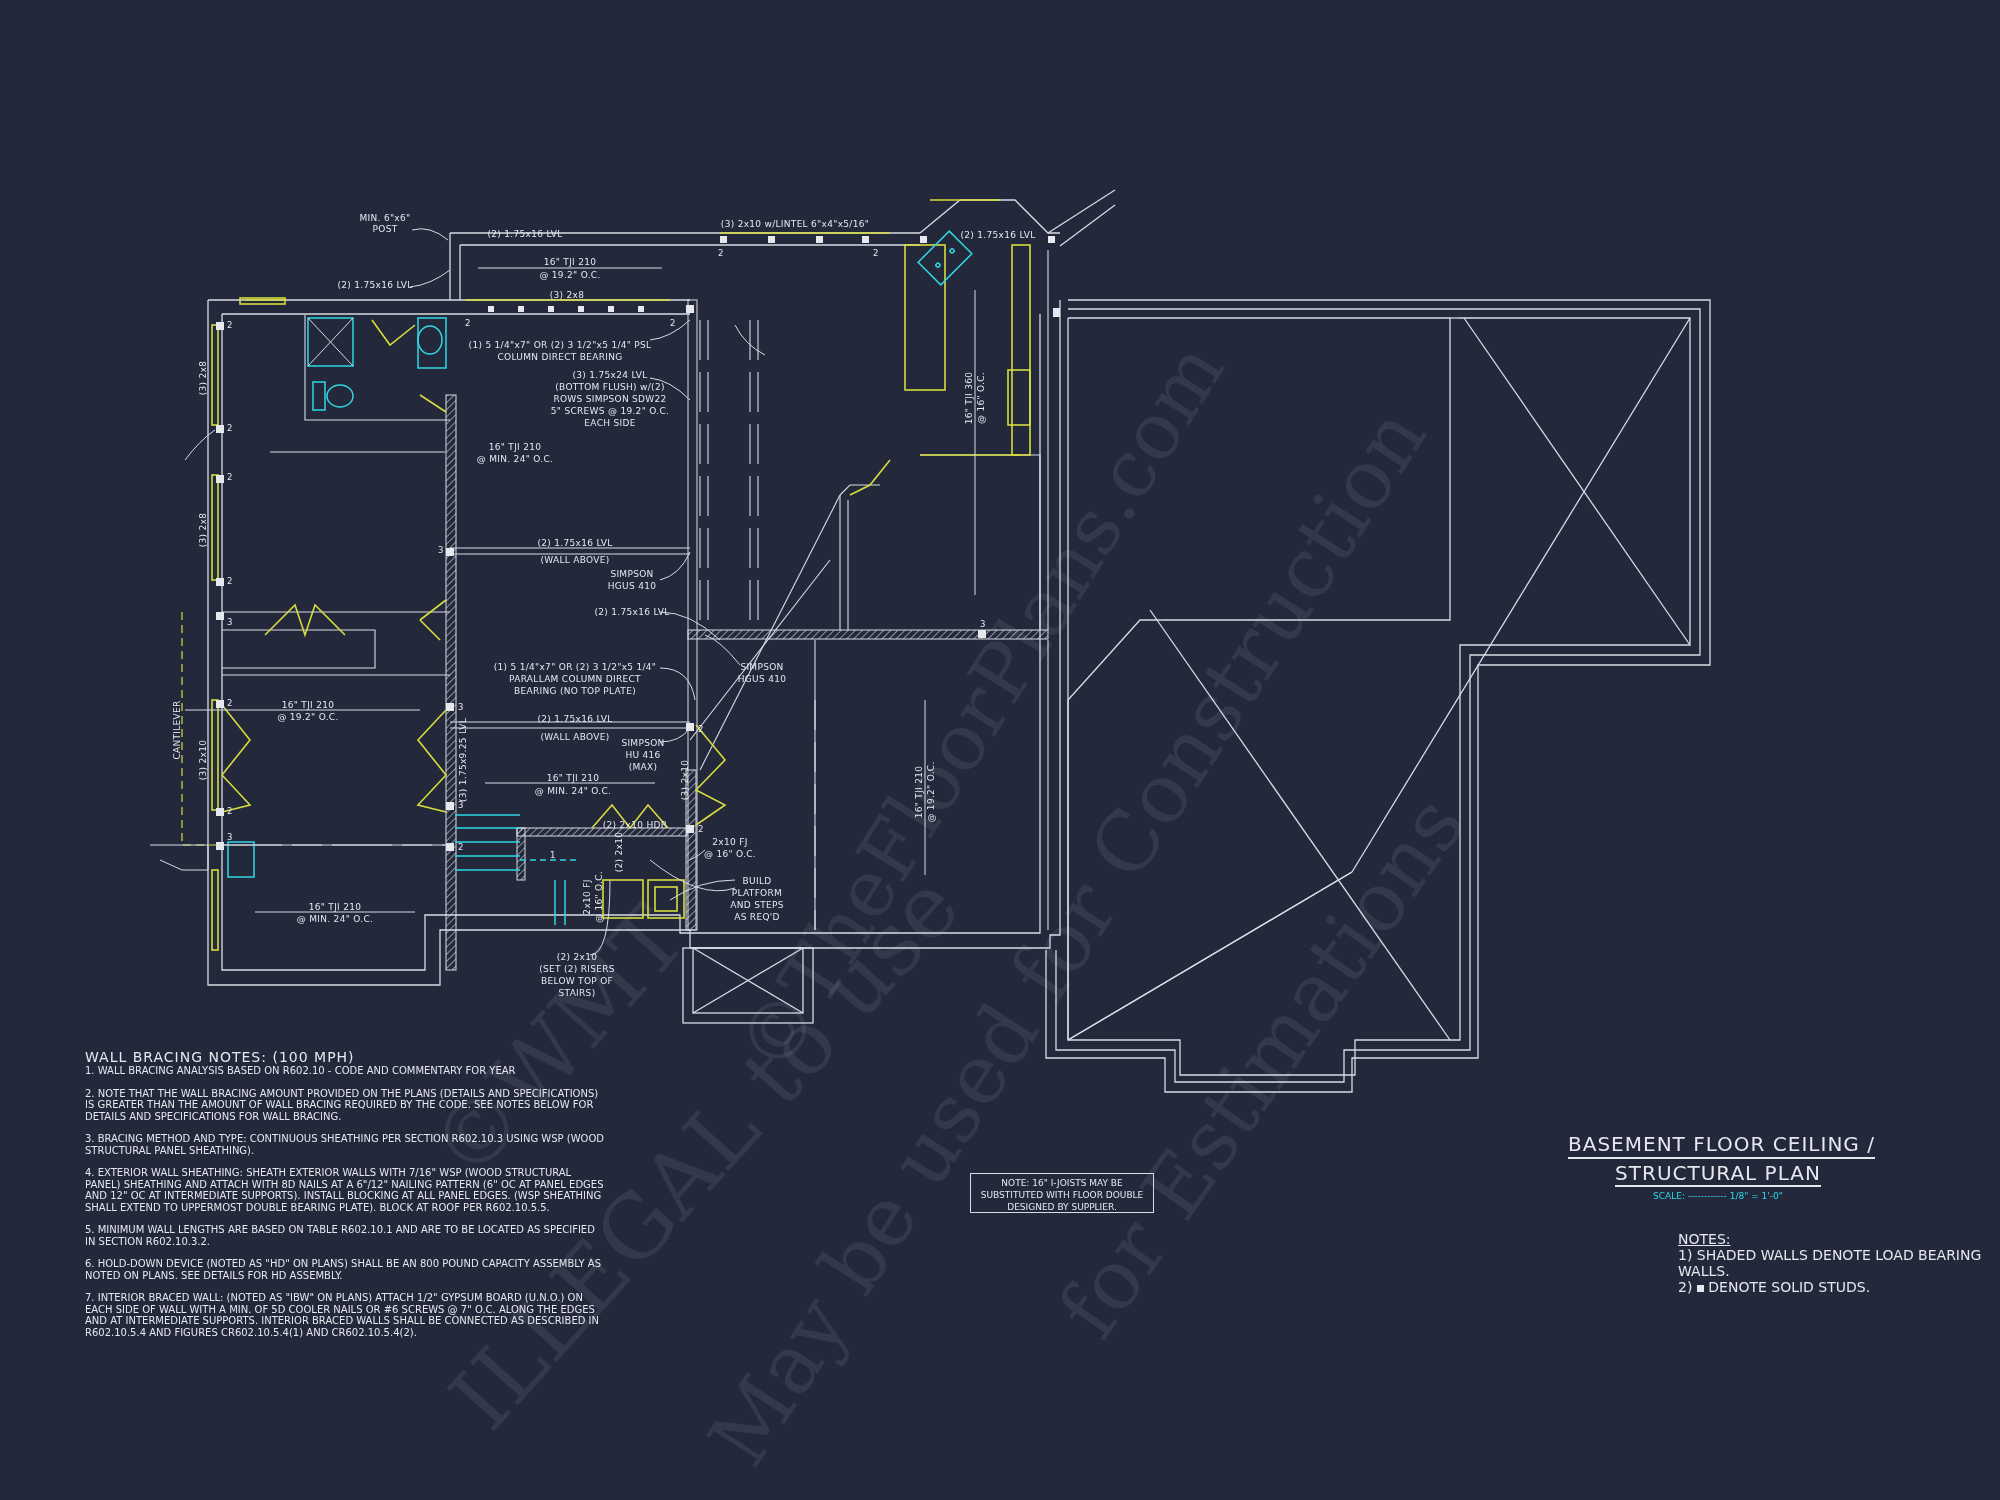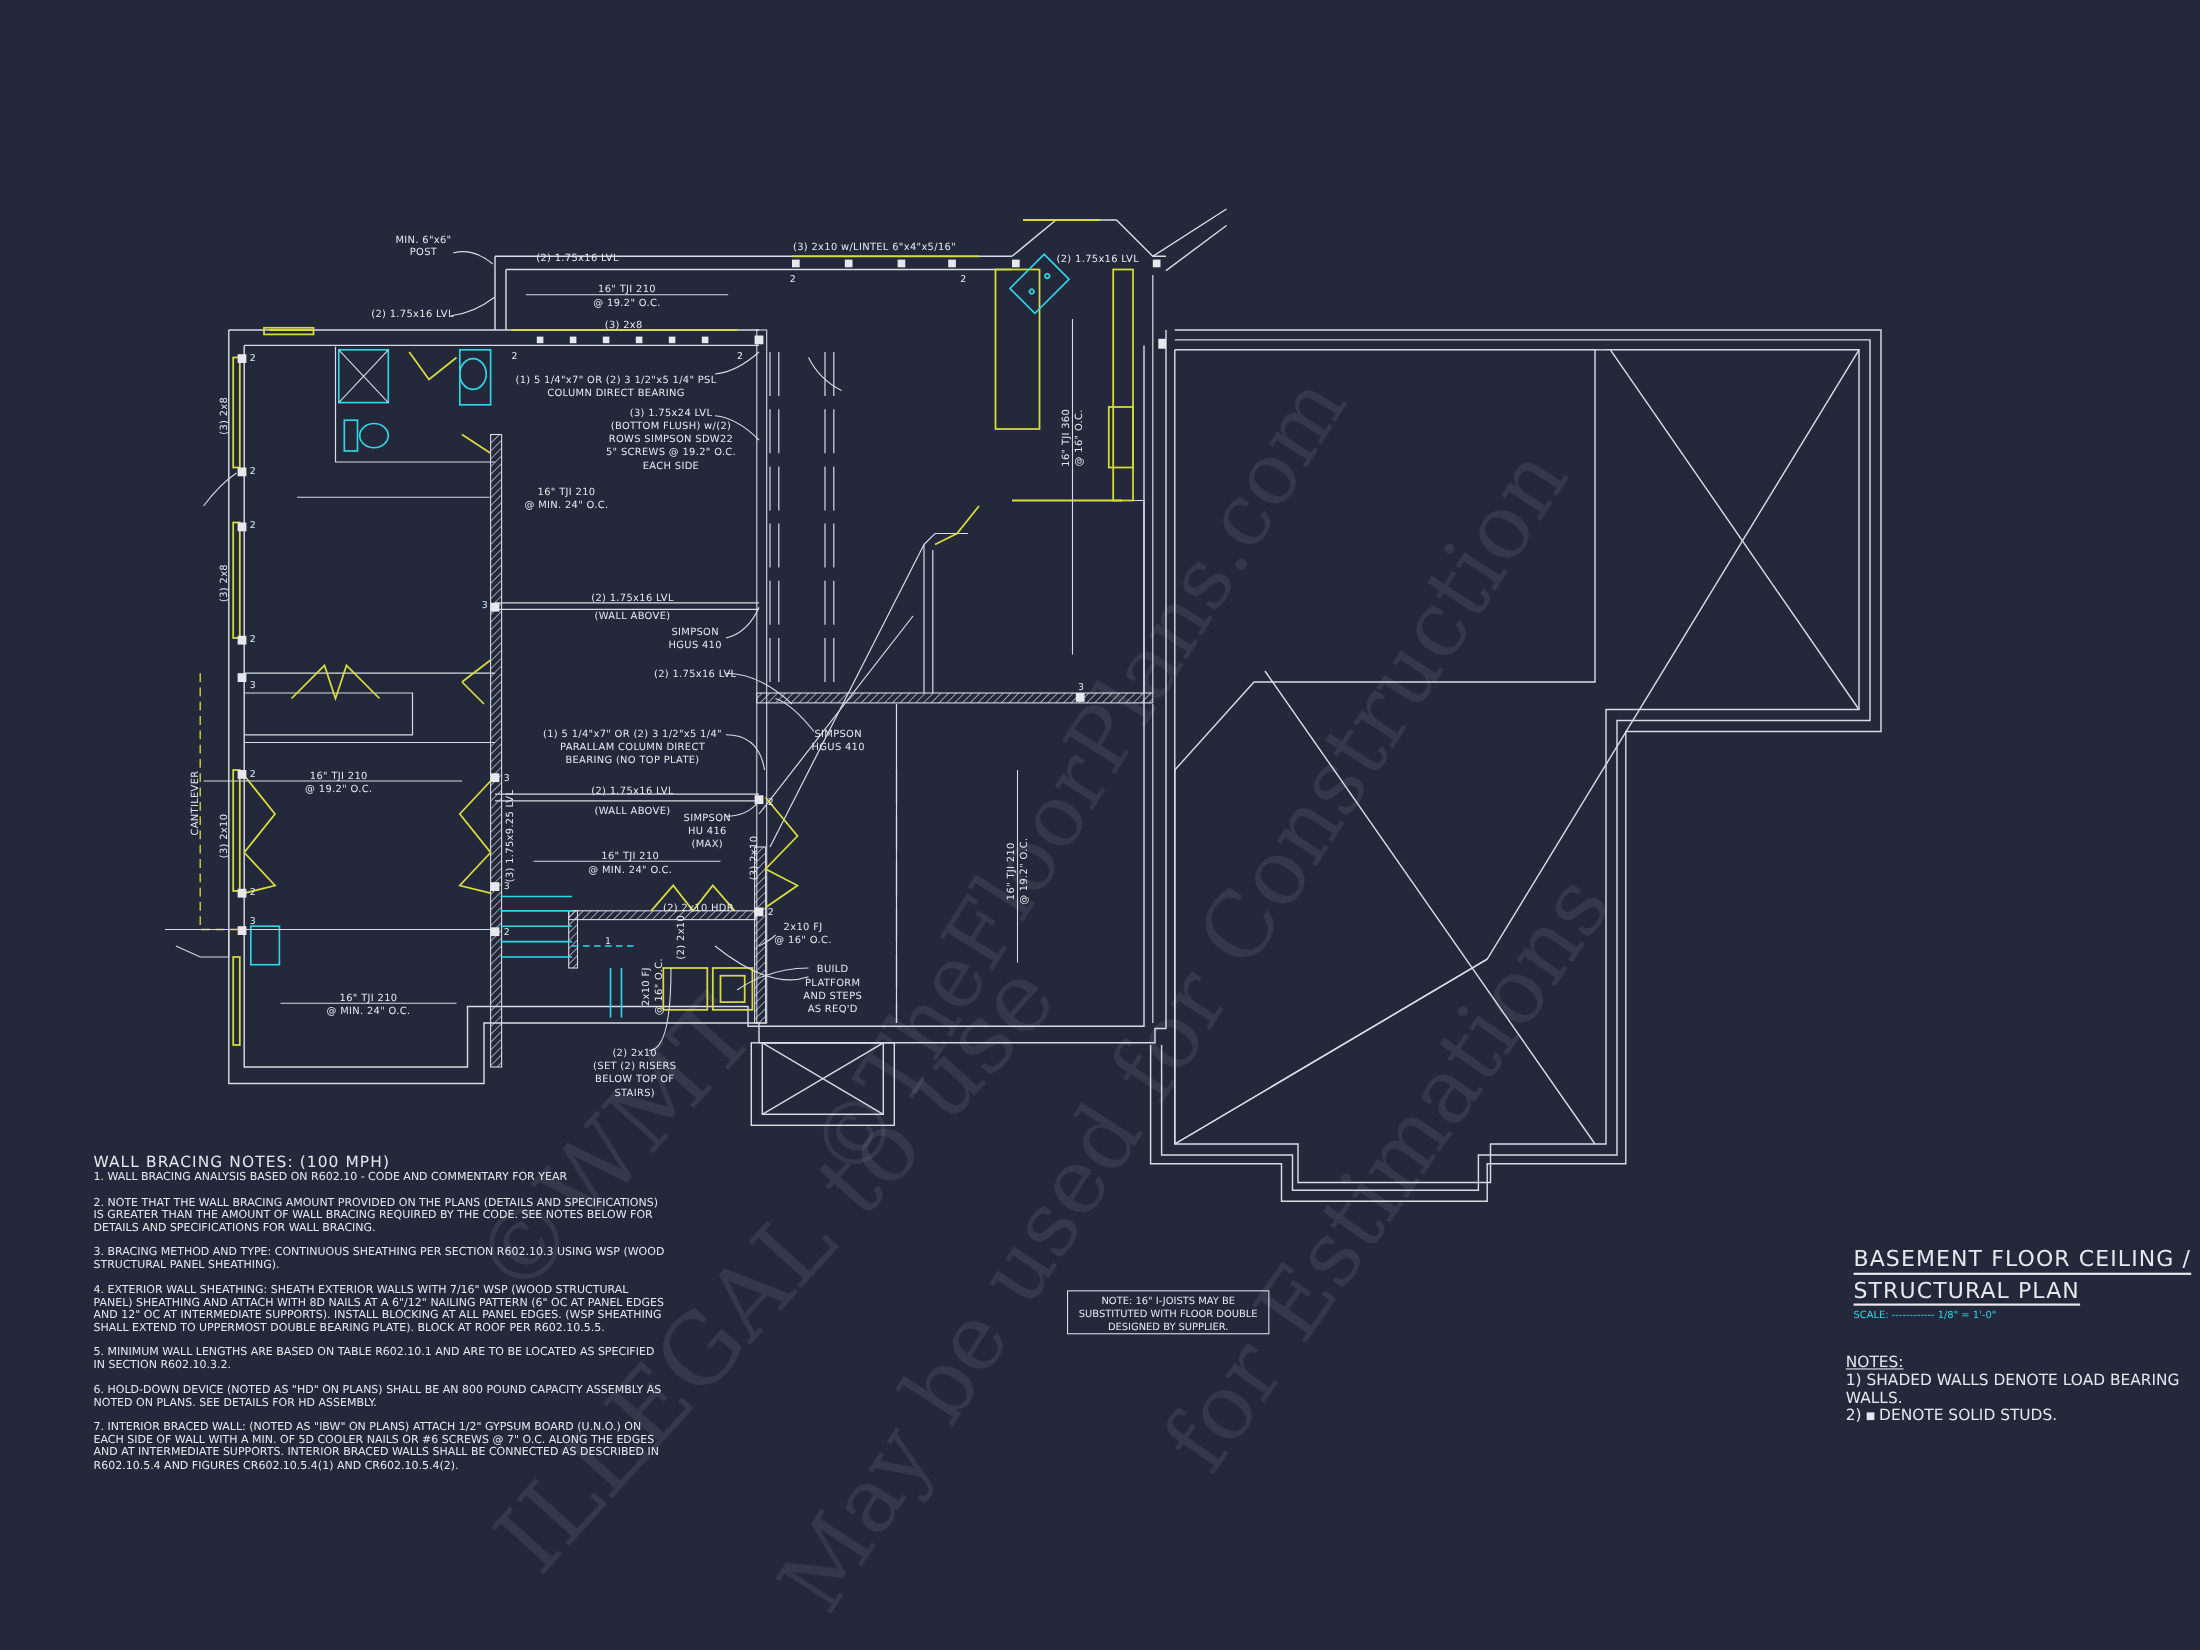--- a/index.html
+++ b/index.html
@@ -2,21 +2,21 @@
 <html><head>
 <meta charset="utf-8">
 <style>
   html,body{margin:0;padding:0;}
   body{width:2000px;height:1500px;background:#23283b;overflow:hidden;position:relative;font-family:"DejaVu Sans",sans-serif;}
   #canvas{position:absolute;left:0;top:0;width:2000px;height:1500px;}
   .cad{font-family:"DejaVu Sans",sans-serif;fill:#e6e8ee;letter-spacing:0.3px;}
   .notes{position:absolute;color:#e6e8ee;font-family:"DejaVu Sans",sans-serif;font-size:10px;line-height:11.5px;text-transform:uppercase;}
   .notes .title{font-size:14px;letter-spacing:1px;line-height:16px;}
   .notes p{margin:0 0 11px 0;}
-  .plan-title{position:absolute;left:1685px;top:1132px;width:300px;text-align:left;color:#e6e8ee;font-family:"DejaVu Sans",sans-serif;}
+  .plan-title{position:absolute;left:1568px;top:1132px;width:300px;text-align:center;color:#e6e8ee;font-family:"DejaVu Sans",sans-serif;}
   .plan-title .t1{font-size:20px;letter-spacing:1px;border-bottom:2px solid #e6e8ee;display:inline-block;padding-bottom:1px;white-space:nowrap;}
   .plan-title .t2{font-size:20px;letter-spacing:1px;border-bottom:2px solid #e6e8ee;display:inline-block;padding-bottom:0;margin-top:2px;}
   .plan-title .scale{font-size:9px;color:#2fd7e6;margin-top:4px;}
   .legend{position:absolute;left:1678px;top:1231px;color:#e6e8ee;font-size:14px;font-family:"DejaVu Sans",sans-serif;line-height:16px;}
   .legend .hd{text-decoration:underline;}
   .note-box{position:absolute;left:970px;top:1173px;width:184px;height:40px;border:1px solid #d8dbe4;color:#e6e8ee;font-size:9px;text-align:center;line-height:12px;padding-top:3px;box-sizing:border-box;}
   .wm{position:absolute;font-family:"DejaVu Serif",serif;color:rgba(200,205,220,0.10);white-space:nowrap;transform-origin:left top;}
   .sq{display:inline-block;width:7px;height:7px;background:#e6e8ee;vertical-align:middle;}
 </style>
 </head>

